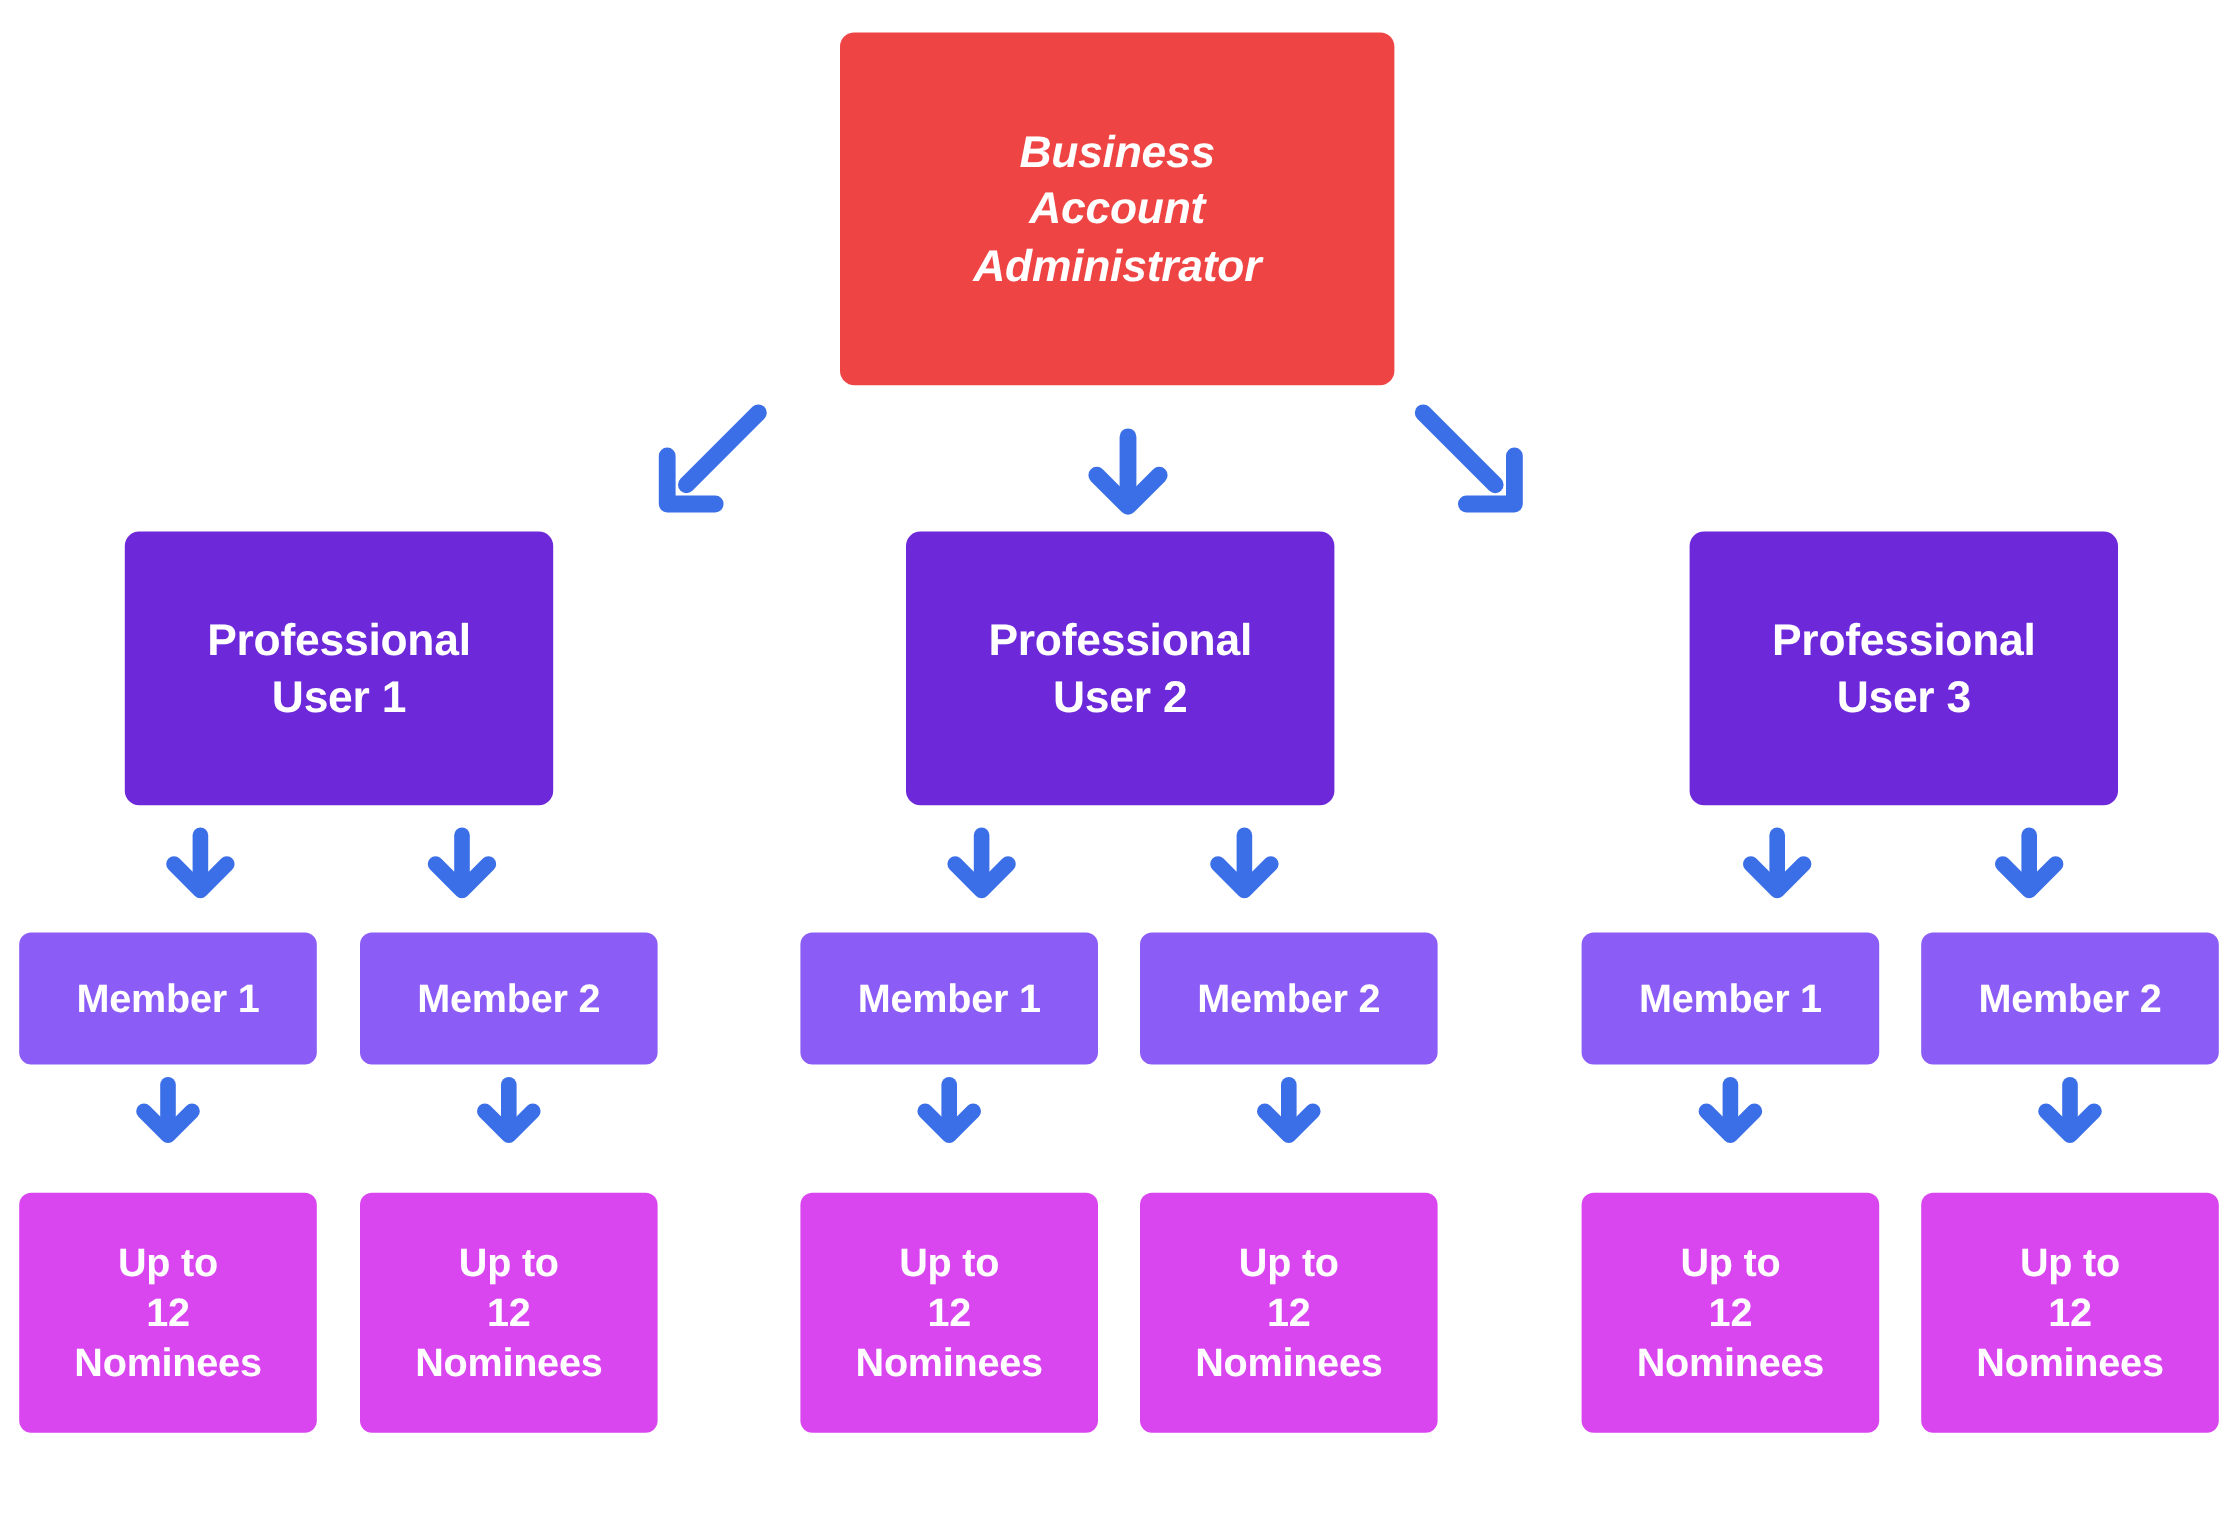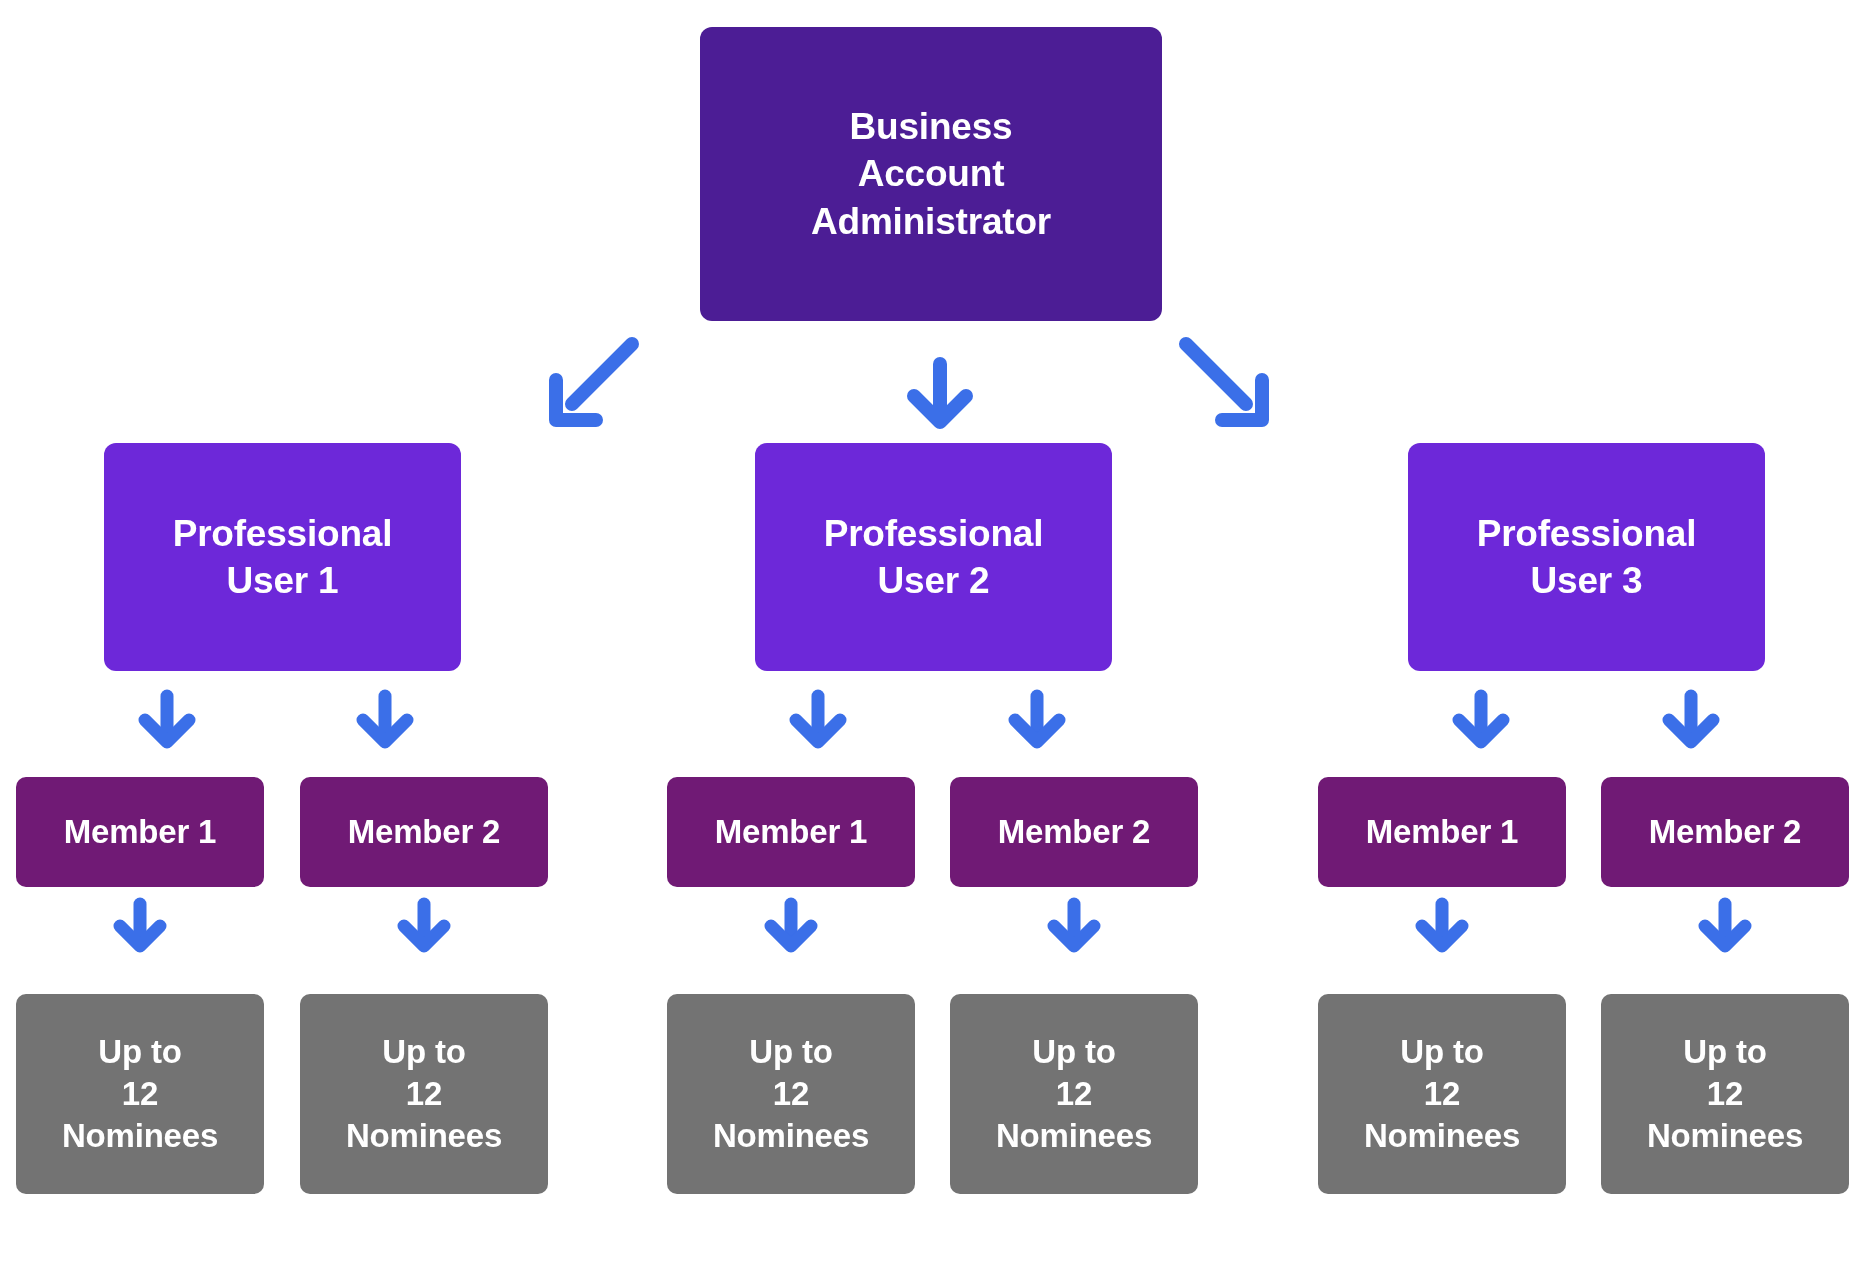--- a/index.html
+++ b/index.html
@@ -28,42 +28,43 @@
     font-weight: bold;
     line-height: 1.28;
     border-radius: 10px;
     box-sizing: border-box;
     white-space: pre-line;
     letter-spacing: -0.2px;
   }
 
   
   .tier-admin {
-    background: #4c1d95;
+    background: #ef4444;
     font-size: 37px;
     border-radius: 12px;
+    font-style: italic;
   }
 
   
   .tier-pro {
     background: #6d28d9;
     font-size: 37px;
     border-radius: 12px;
   }
 
   
   .tier-member {
-    background: #701a75;
+    background: #8b5cf6;
     font-size: 33px;
     border-radius: 10px;
   }
 
   
   .tier-nominee {
-    background: #737373;
+    background: #d946ef;
     font-size: 33px;
     border-radius: 10px;
   }
 
   .arrow {
     position: absolute;
     pointer-events: none;
   }
   .arrow svg { display: block; overflow: visible; }
 </style>

